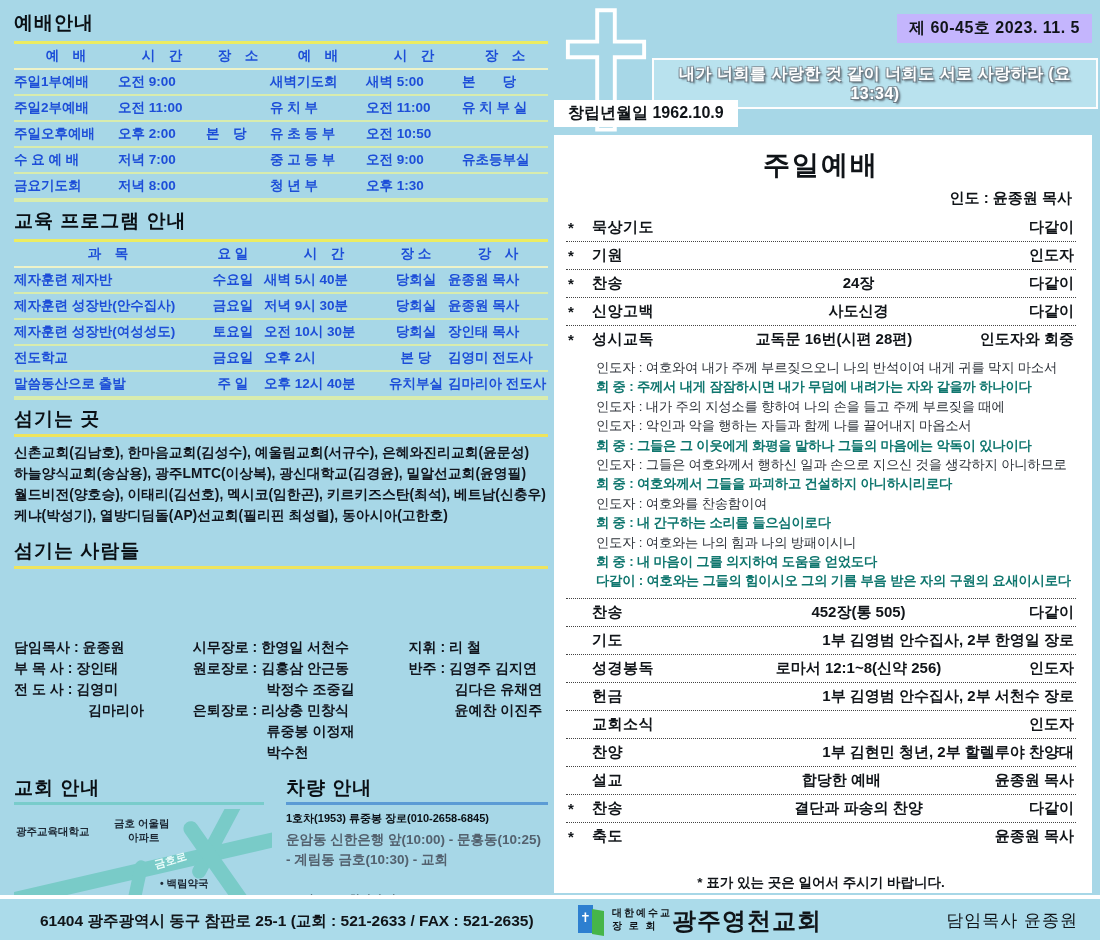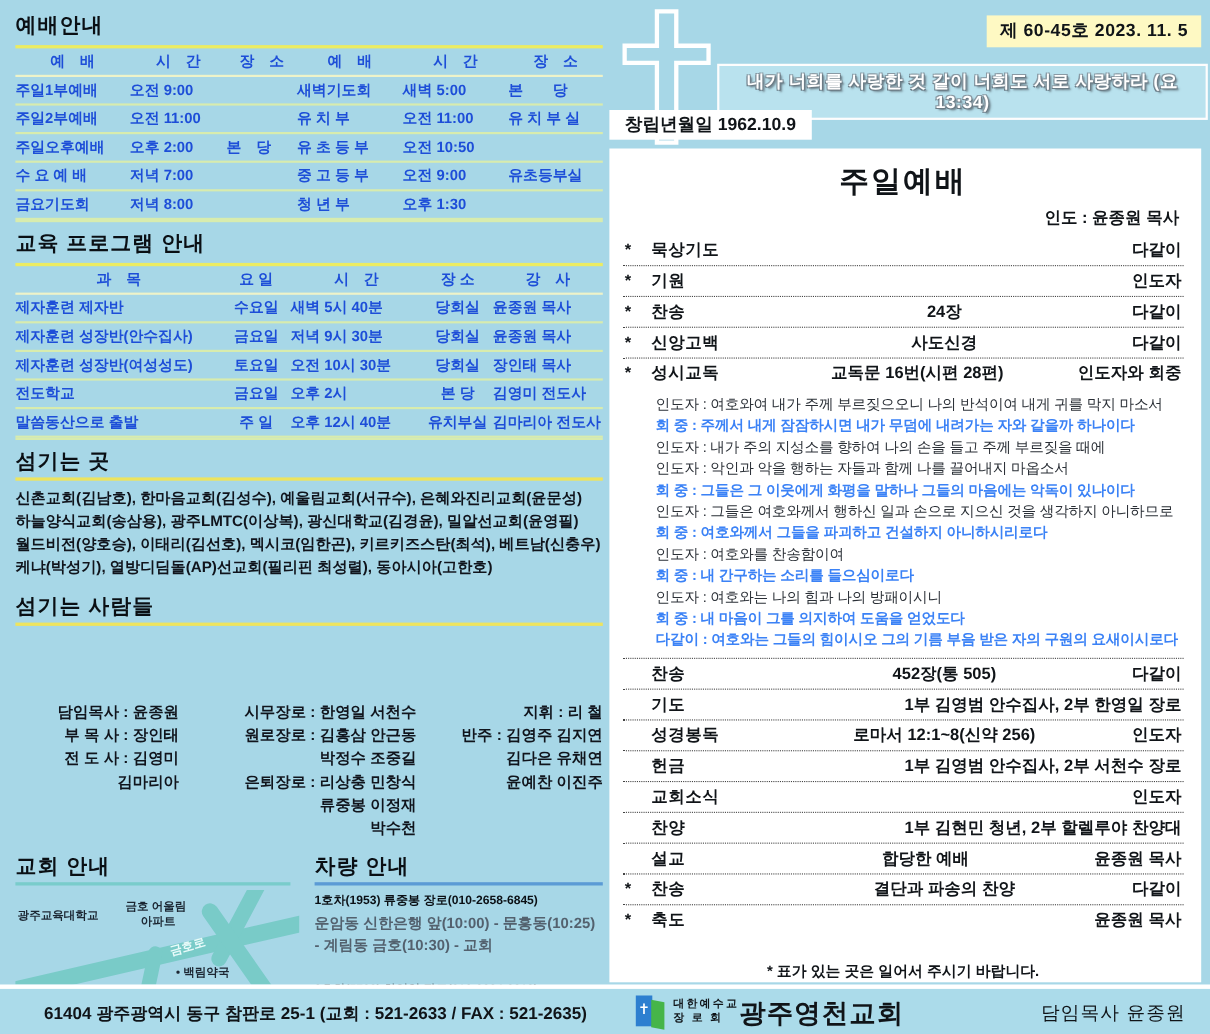--- a/index.html
+++ b/index.html
@@ -17,37 +17,37 @@
            font-size:13.5px;font-weight:700;color:#1d4ed8;}
   .tbl-row.hdr{border-bottom:2px solid #eef3c9;}
   .tbl-row.hdr .c{text-align:center;}
   .w-grid{grid-template-columns:104px 88px 64px 96px 96px 86px;}
   .e-grid{grid-template-columns:188px 62px 120px 64px 100px;}
   .e-grid .c:nth-child(2),.e-grid .c:nth-child(4){text-align:center;}
   .underline-y{border-bottom:3px solid #eee45e;width:534px;margin:0 0 5px 0;}
   .underline-t{border-bottom:3px solid #79cccb;width:250px;margin:0 0 4px 0;}
   .underline-b{border-bottom:3px solid #5b9bd5;width:262px;margin:0 0 6px 0;}
   .places-line{font-size:13.8px;font-weight:600;line-height:21px;color:#10141c;}
-  .people-wrap{display:flex;gap:30px;margin-top:2px;text-align:right;}
+  .people-wrap{display:flex;gap:30px;margin-top:2px;}
   .people-col{font-size:14px;font-weight:700;line-height:21px;white-space:pre;color:#10141c;}
   .people-col.c1{width:160px;} .people-col.c2{width:200px;} .people-col.c3{width:150px;}
   .bottom-row{display:flex;gap:14px;margin-top:8px;}
   
   .map-box{width:262px;}
   .map{position:relative;width:258px;height:178px;overflow:hidden;}
   .road{position:absolute;background:#79cbc8;border-radius:8px;}
   .map-label{position:absolute;font-size:10.5px;font-weight:700;color:#1c2733;white-space:nowrap;}
   
   .veh-box{width:266px;}
   .bus-title{font-size:11px;font-weight:800;color:#0a0f14;margin:2px 0 4px 0;}
   .bus-route{font-size:13.5px;font-weight:600;color:#53616e;line-height:20px;margin-bottom:16px;width:262px;}
   
   .right-col{width:548px;position:relative;}
   .cross-svg{position:absolute;left:10px;top:4px;z-index:0;}
-  .issue-box{position:absolute;right:8px;top:14px;background:#fef9c3;padding:4px 12px;
+  .issue-box{position:absolute;right:8px;top:14px;background:#c4b5fd;padding:4px 12px;
              font-size:16px;font-weight:800;letter-spacing:0.5px;z-index:2;}
   .verse-strip{position:absolute;left:100px;right:2px;top:58px;background:#b9e2ee;
                border:2px solid #fdfdfd;padding:4px 6px;text-align:center;z-index:1;
                color:#fff;font-weight:800;font-size:16px;letter-spacing:0.5px;
                text-shadow:1px 1px 0 #6b7b85,-1px -1px 0 #8a9aa4,1px -1px 0 #8a9aa4,-1px 1px 0 #6b7b85,2px 2px 2px #5d6d77;}
   .founded-box{position:absolute;left:2px;top:100px;background:#fff;padding:3px 14px;
                font-size:16px;font-weight:800;z-index:2;}
   .panel{position:absolute;left:2px;right:8px;top:135px;bottom:2px;background:#fff;
          box-sizing:border-box;padding:8px 16px 0 12px;}
   .svc-title{text-align:center;font-size:27px;font-weight:800;letter-spacing:2px;margin:4px 0 6px 0;}
@@ -55,21 +55,21 @@
   .svc-row{display:grid;grid-template-columns:24px 96px 1fr auto;align-items:center;
            padding:4px 2px;border-bottom:1px dotted #444;font-size:15px;font-weight:600;}
   .svc-rows .svc-row:last-child{border-bottom:1px dotted #444;}
   .svc-rows.top .svc-row:last-child{border-bottom:none;}
   .svc-rows.bottom .svc-row:last-child{border-bottom:none;}
   .svc-star{font-weight:700;} .svc-label{letter-spacing:0.5px;}
   .svc-center{text-align:center;} .svc-right{text-align:right;}
   .svc-center.bold{font-weight:800;}
   .reading{padding:5px 0 7px 30px;border-bottom:1px dotted #444;}
   .r-line{font-size:13.3px;line-height:19.4px;font-weight:500;color:#2a2f36;letter-spacing:-0.2px;}
-  .r-line.bold{font-weight:800;color:#3b82f6;}
+  .r-line.bold{font-weight:800;color:#0f766e;}
   .footnote{text-align:center;font-size:13.5px;font-weight:800;margin-top:24px;}
   
   .footer-bar{position:absolute;left:0;bottom:0;width:1100px;height:45px;background:#abdbea;
               border-top:4px solid #fff;box-sizing:border-box;}
   .f-address{position:absolute;left:40px;top:12px;font-size:15.5px;font-weight:800;}
   .f-logo{position:absolute;left:578px;top:6px;width:30px;height:32px;}
   .f-logo .lg-blue{position:absolute;left:0;top:0;width:15px;height:28px;background:#2d7fd0;
                    color:#fff;font-size:13px;font-weight:800;text-align:center;line-height:26px;}
   .f-logo .lg-green{position:absolute;left:14px;top:5px;width:12px;height:25px;background:#46b549;transform:skewY(10deg);}
   .f-denom{position:absolute;left:612px;top:7px;font-size:10px;font-weight:800;line-height:13px;letter-spacing:2px;}

